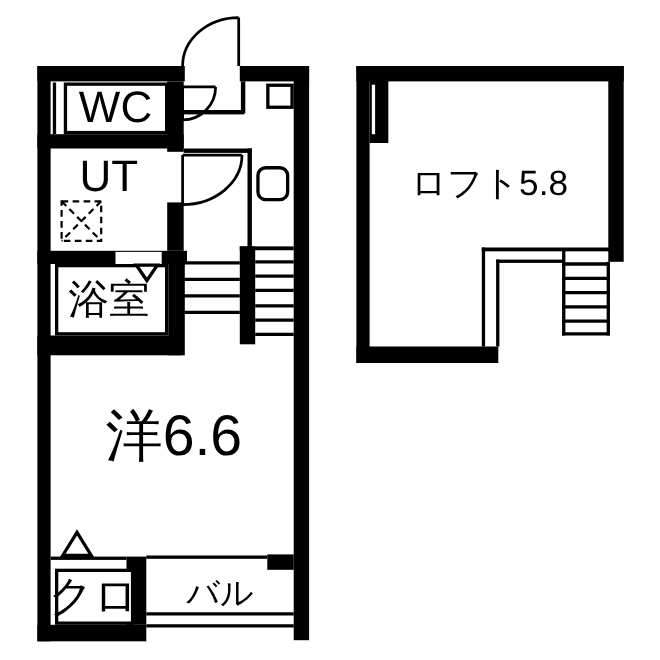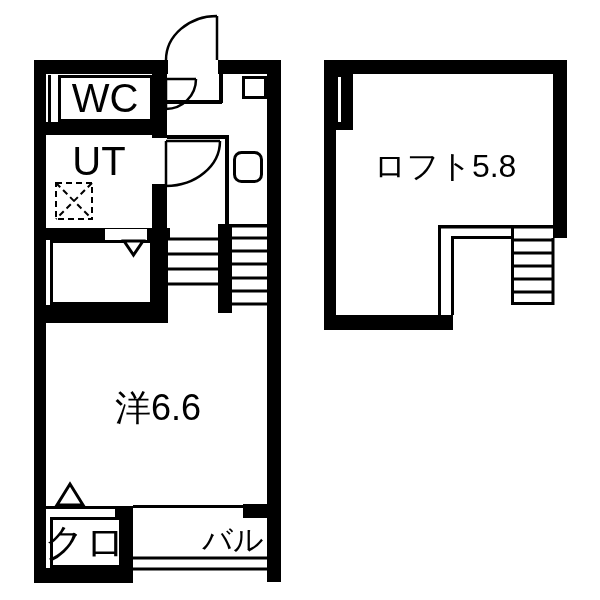--- a/index.html
+++ b/index.html
@@ -107,17 +107,18 @@
         <line class="tread" x1="511" y1="266" x2="554" y2="266"></line>
         <line class="tread" x1="511" y1="279" x2="554" y2="279"></line>
         <line class="tread" x1="511" y1="292" x2="554" y2="292"></line>
         <line class="tread" x1="511" y1="303.5" x2="554" y2="303.5"></line>
       </g>
     </g>
   </svg>
 
   <div class="lbl" style="left:105px;top:98px;font-size:40px;">WC</div>
   <div class="lbl" style="left:99px;top:161px;font-size:40px;">UT</div>
-  <div class="lbl" style="left:158px;top:408px;font-size:36px;">洋6.6</div>
+  <div class="lbl" style="left:99px;top:272px;font-size:37px;">浴室</div>
+  <div class="lbl" style="left:158px;top:397px;font-size:52px;">洋6.6</div>
   <div class="lbl" style="left:85px;top:542px;font-size:40px;">クロ</div>
-  <div class="lbl" style="left:200px;top:540px;font-size:30px;margin-left:33px;">バル</div>
+  <div class="lbl" style="left:200px;top:540px;font-size:30px;">バル</div>
   <div class="lbl" style="left:445px;top:166px;font-size:32px;">ロフト5.8</div>
 </div>
 
 </body></html>

